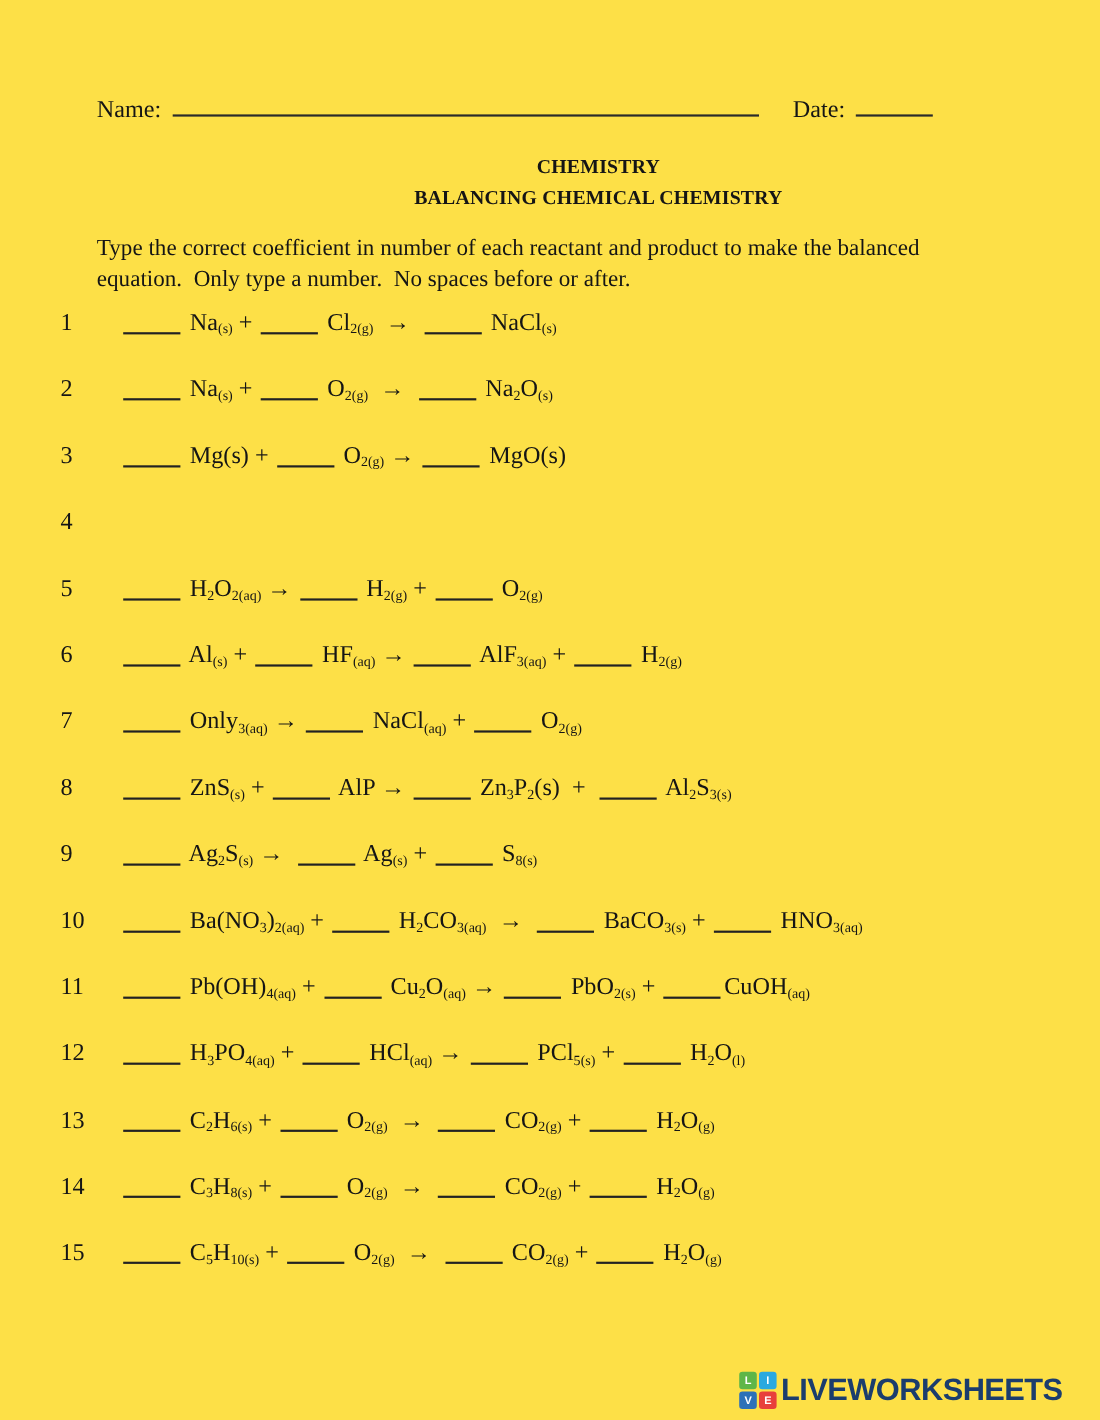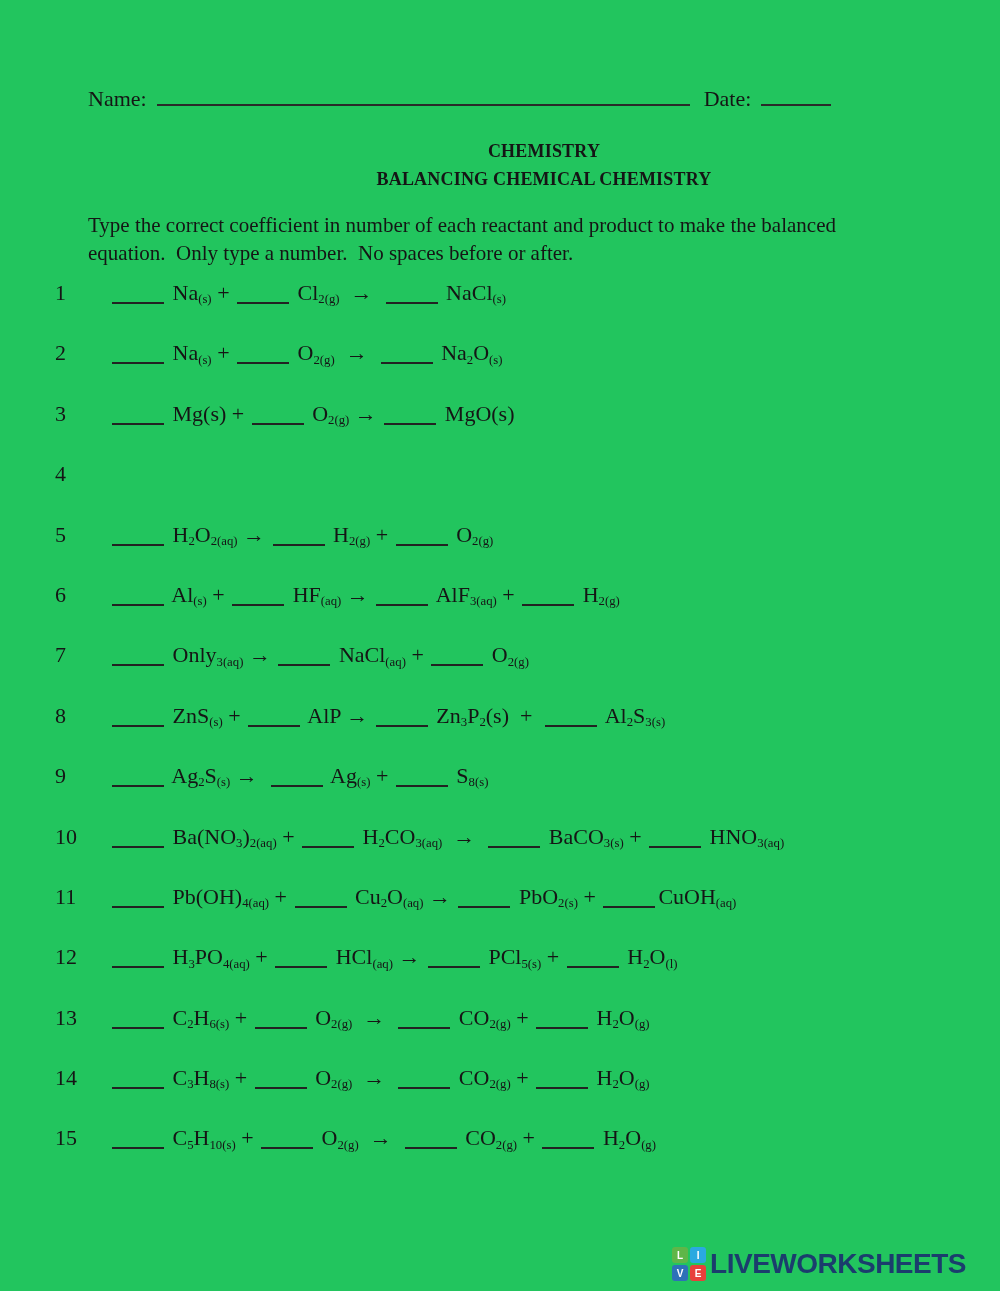--- a/index.html
+++ b/index.html
@@ -1,37 +1,37 @@
 <!DOCTYPE html>
 <html><head>
 <meta charset="utf-8">
 <style>
   html,body{margin:0;padding:0;background:#ffffff;}
   .page{
     position:relative;
     width:1000px;height:1291px;
-    background:#22c55e;
+    background:#fde047;
     font-family:"Liberation Serif", serif;
     color:#151515;
     overflow:hidden;
   }
   
   .header-row{
     position:absolute;top:86px;left:88px;
     display:flex;align-items:baseline;
     font-size:22px;white-space:pre;
   }
   .fill-line{
     display:inline-block;
     border-bottom:2px solid #2a2a2a;
     height:14px;
     margin-bottom:-5px;
   }
   .name-line{width:533px;margin-left:10px;}
-  .date-label{margin-left:14px;}
+  .date-label{margin-left:31px;}
   .date-line{width:70px;margin-left:10px;}
 
   
   .title-block{
     position:absolute;top:137px;left:0;width:100%;
     text-align:center;font-weight:bold;font-size:18px;line-height:28px;
     letter-spacing:0.2px;
     margin-left:44px;
   }
 

